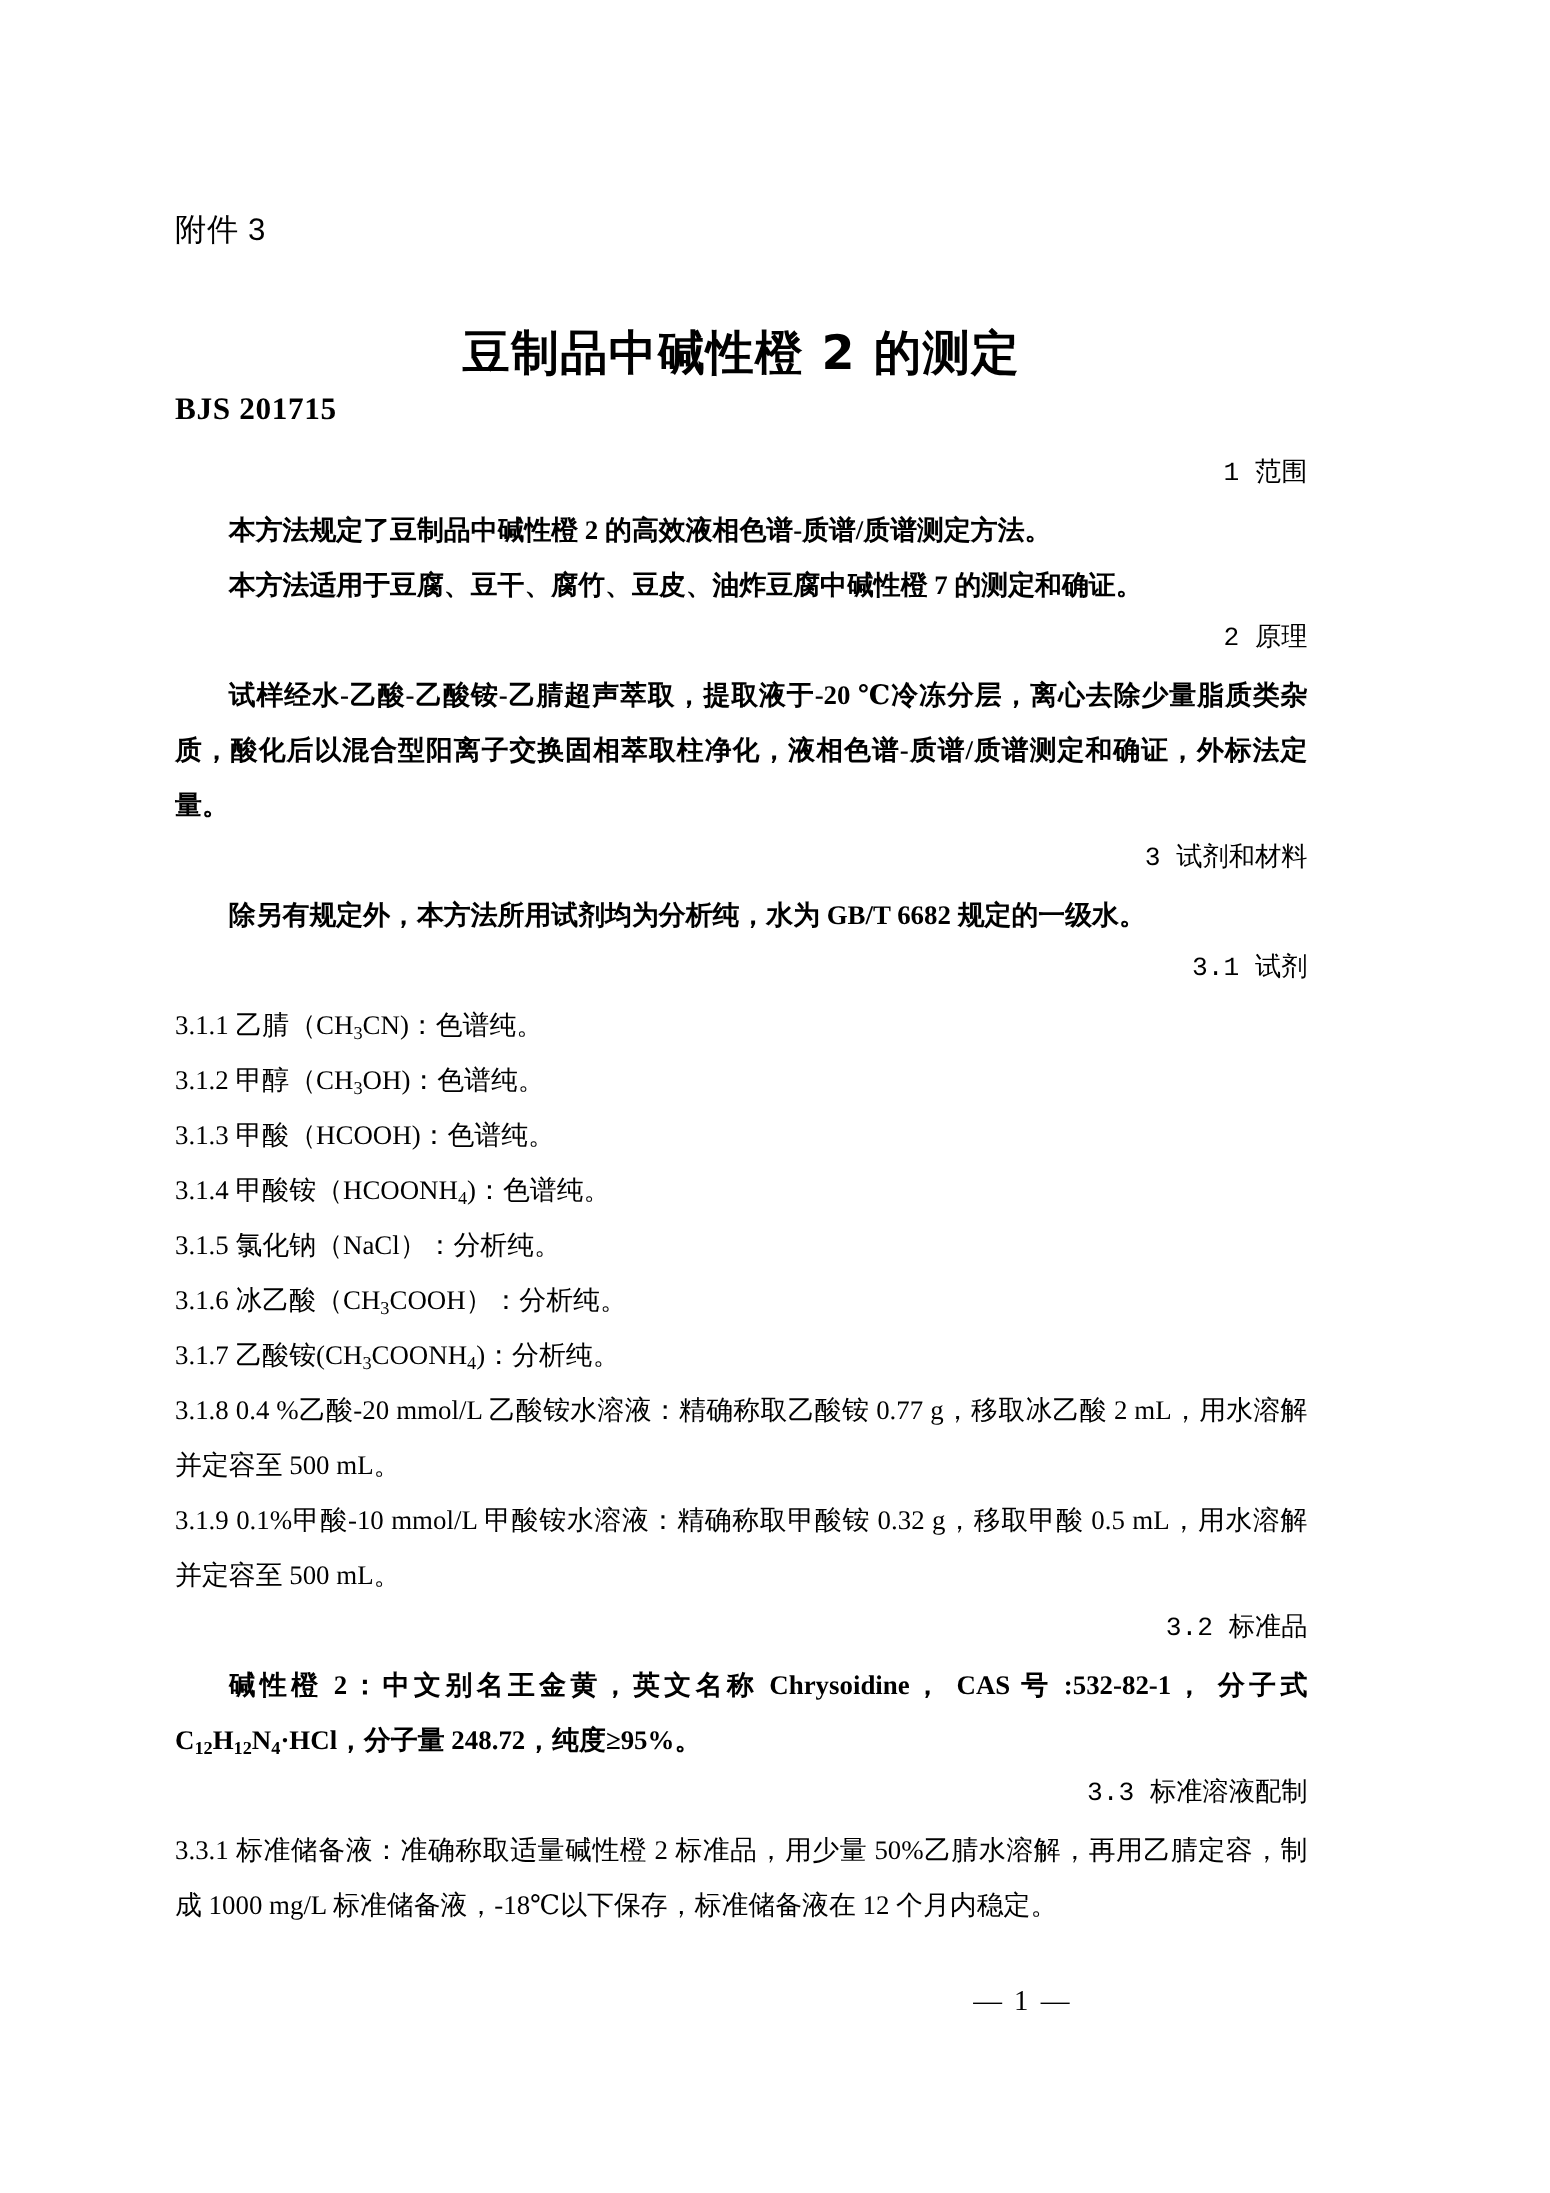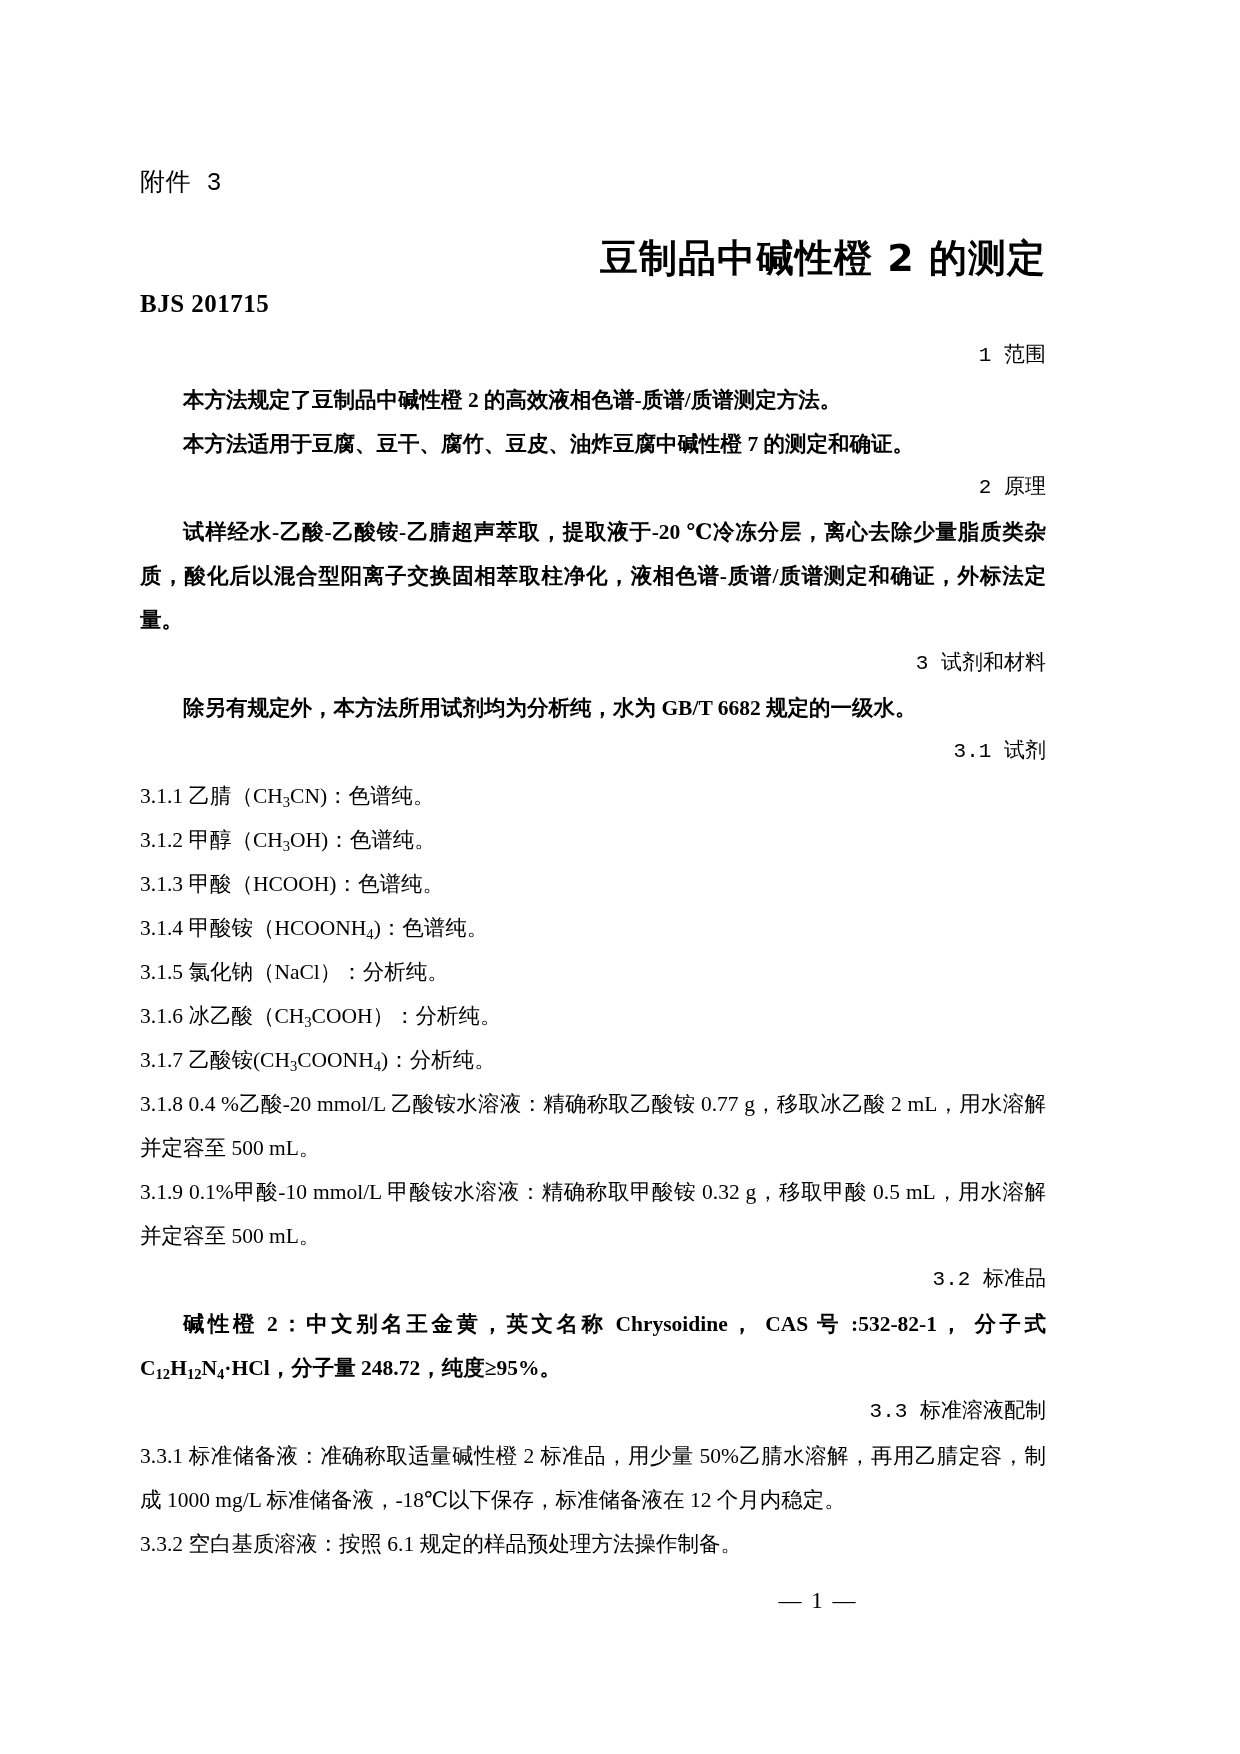--- a/index.html
+++ b/index.html
@@ -24,31 +24,31 @@
   }
   .content {
     position: absolute;
     left: 140px;
     top: 168px;
     width: 906px;
   }
 
   
   .attach-label {
-    font-family: Liberation Mono, monospace;
+    font-family: Liberation Sans, sans-serif;
     font-size: 25px;
     line-height: 32px;
     letter-spacing: 0.5px;
-    margin-bottom: 34px;
+    margin-bottom: 58px;
     white-space: pre;
   }
 
   
   .doc-title {
-    text-align: right;
+    text-align: center;
     font-family: "DejaVu Sans", "Liberation Sans", sans-serif;
     font-size: 38px;
     line-height: 48px;
     letter-spacing: 1px;
     margin: 0 0 6px 0;
     white-space: pre;
   }
   .doc-subtitle {
     text-align: left;
     font-family: "Liberation Serif", "DejaVu Serif", serif;
@@ -178,20 +178,19 @@
     <p class="item">3.1.9 0.1%甲酸-10 mmol/L 甲酸铵水溶液：精确称取甲酸铵 0.32 g，移取甲酸 0.5 mL，用水溶解并定容至 500 mL。</p>
 
     <div class="sec-h">3.2 标准品</div>
     <p class="para indent spread">碱性橙 2：中文别名王金黄，英文名称 Chrysoidine， CAS 号 :532-82-1， 分子式</p>
     <p class="para">
       <span>C</span><sub>12</sub><span>H</span><sub>12</sub><span>N</span><sub>4</sub><span>·HCl，分子量 248.72，纯度≥95%。</span>
     </p>
 
     <div class="sec-h">3.3 标准溶液配制</div>
     <p class="item">3.3.1 标准储备液：准确称取适量碱性橙 2 标准品，用少量 50%乙腈水溶解，再用乙腈定容，制成 1000 mg/L 标准储备液，-18℃以下保存，标准储备液在 12 个月内稳定。</p>
-    <p class="item">3.3.2 空白基质溶液：按照 6.1 规定的样品预处理方法操作制备。</p>
 
   </div>
 
   <div class="footer">
     <span class="footer-inner">— 1 —</span>
   </div>
 </div>
 
 </body></html>

